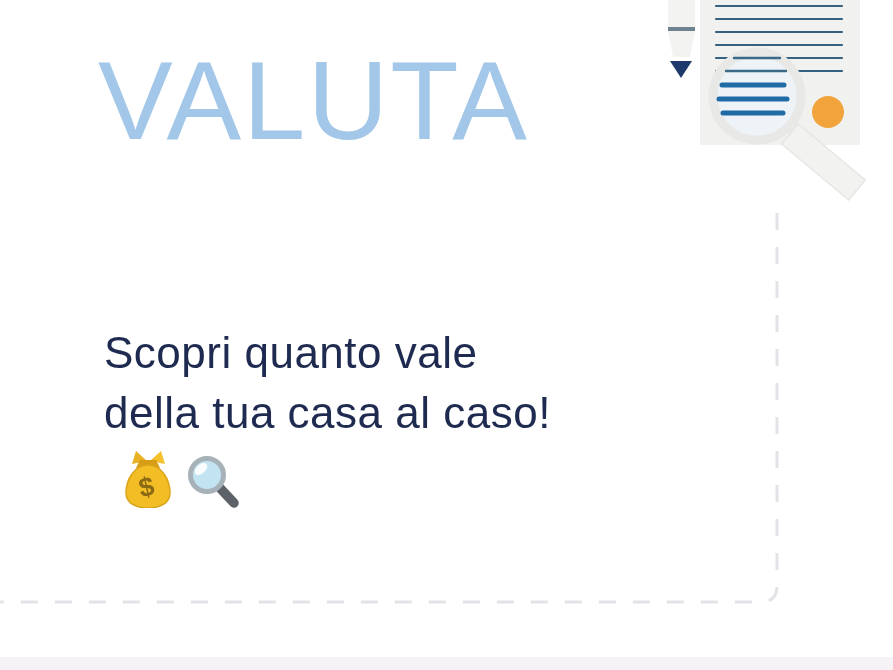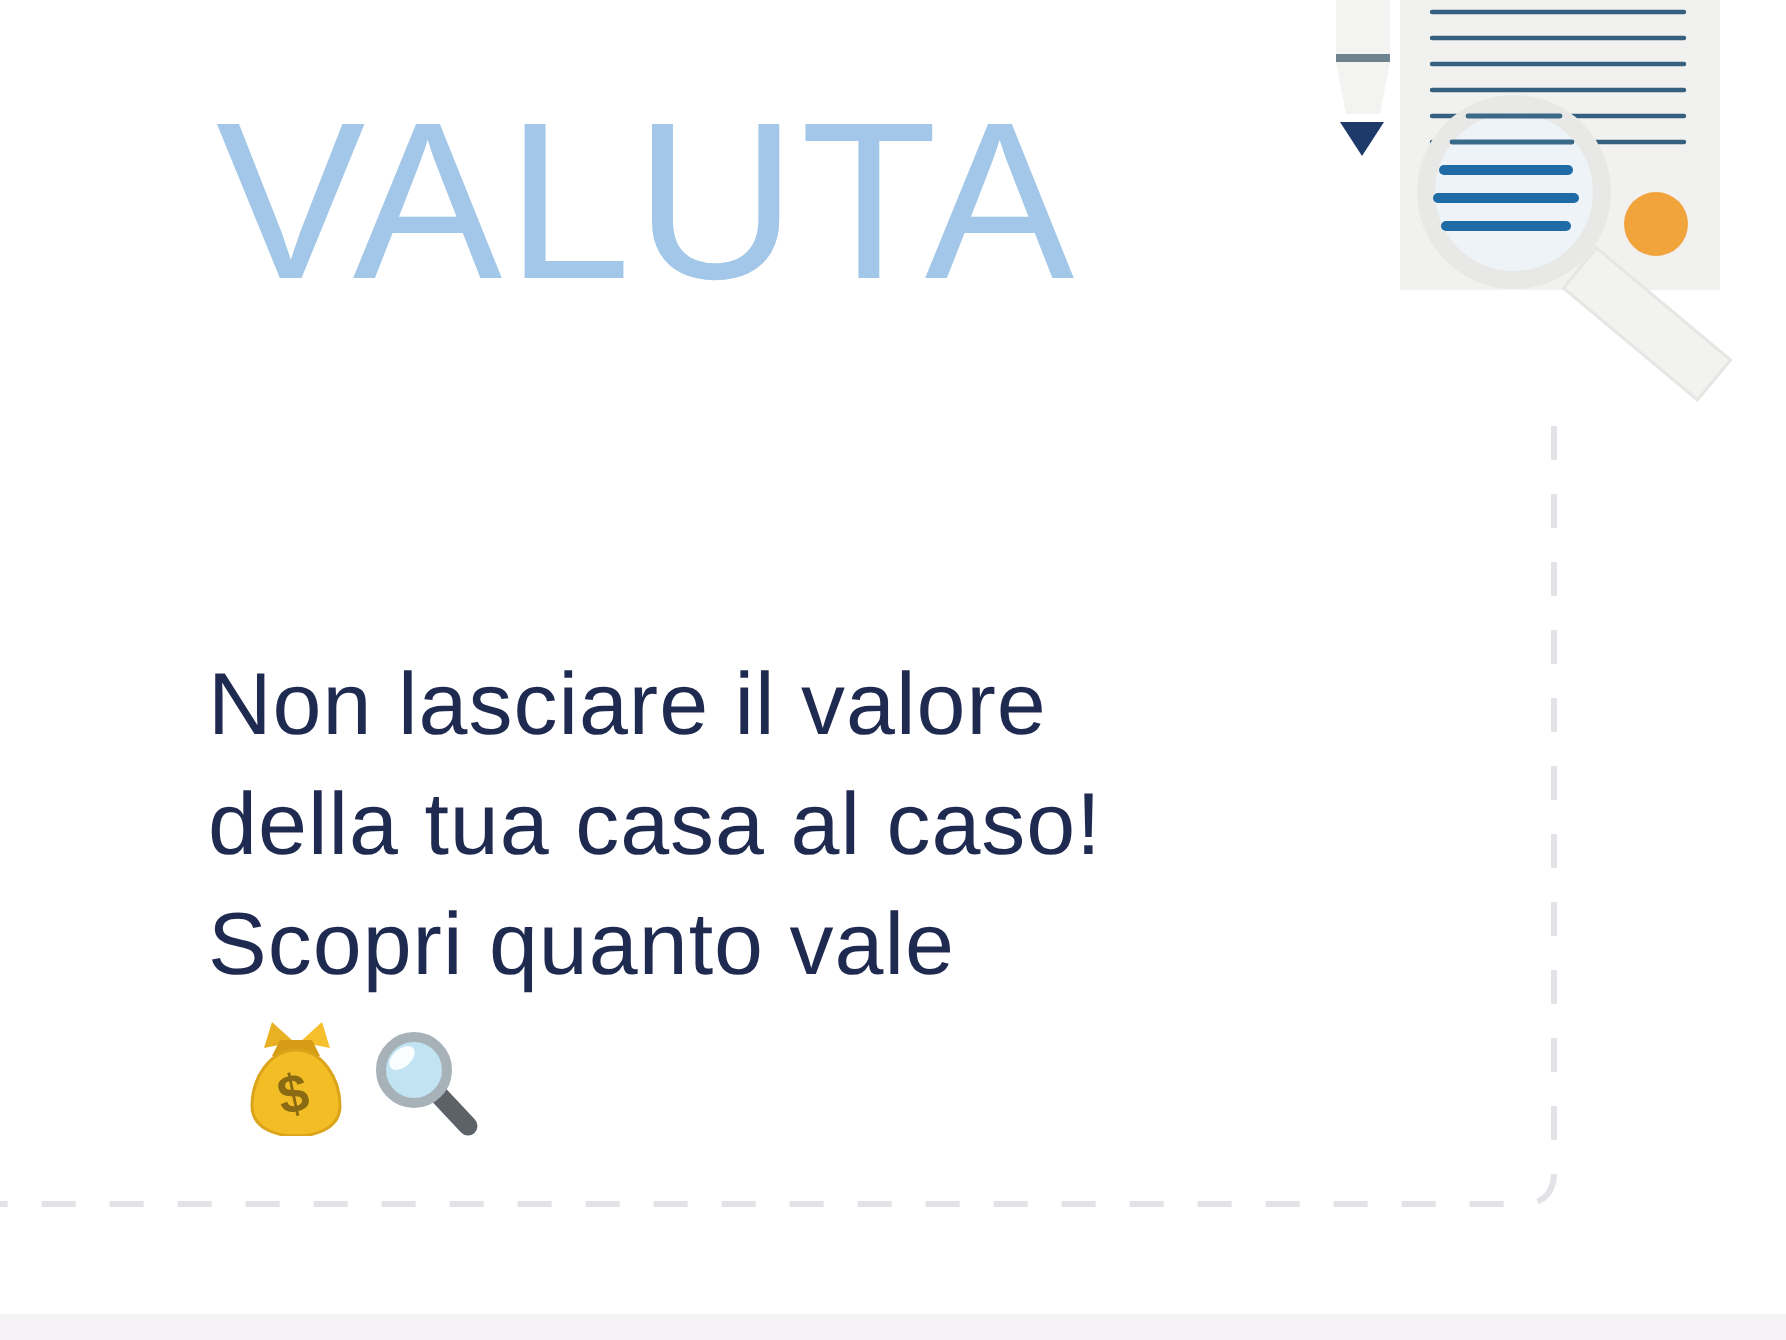--- a/index.html
+++ b/index.html
@@ -23,21 +23,21 @@
     overflow:hidden;
   }
   .illustration-svg, .dash-svg{
     position:absolute;left:0;top:0;width:893px;height:670px;
     pointer-events:none;
   }
   .doc-line-stroke{stroke:var(--doc-line);stroke-width:2.2;stroke-linecap:round;}
   .lens-thin-stroke{stroke:#3a6a88;stroke-width:2.4;stroke-linecap:round;}
   .lens-bold-stroke{stroke:var(--lens-line);stroke-width:5;stroke-linecap:round;}
   .title{
-    position:absolute;left:108px;top:45px;
+    position:absolute;left:98px;top:45px;
     font-size:112px;line-height:112px;letter-spacing:2px;
     font-weight:400;color:var(--title-blue);
     white-space:nowrap;
   }
   .subtitle{
     position:absolute;left:104px;top:323px;
     font-size:44px;line-height:60px;letter-spacing:0.5px;
     font-weight:500;color:var(--text-navy);
     white-space:nowrap;
   }
@@ -93,23 +93,22 @@
 
   <svg class="dash-svg" viewBox="0 0 893 670" aria-hidden="true">
     <path d="M777,213 L777,586 Q777,602 761,602 L0,602" fill="none" stroke="var(--dash-gray)" stroke-width="3" stroke-dasharray="17 17"></path>
   </svg>
 
   <div class="title">
     <div>VALUTA</div>
   </div>
 
   <div class="subtitle">
-    <div class="subtitle-line">Non lasciare il valore</div>
+    <div class="subtitle-line">Scopri quanto vale</div>
     <div class="subtitle-line">della tua casa al caso!</div>
-    <div class="subtitle-line">Scopri quanto vale</div>
     <div class="subtitle-line">
 
       <svg class="emoji-icon" width="56" height="58" viewBox="0 0 56 58" aria-hidden="true">
         <polygon points="16,1 27,11 12,14" fill="#e8b123"></polygon>
         <polygon points="41,1 30,11 45,14" fill="#f5c02c"></polygon>
         <polygon points="20,10 36,10 40,18 16,18" fill="#d79c15"></polygon>
         <path d="M28,15 C15,15 6,29 6,43 C6,53 16,58 28,58 C40,58 50,53 50,43 C50,29 41,15 28,15 Z" fill="#f3bd26" stroke="#dba51b" stroke-width="1.5"></path>
         <text x="27" y="46" font-size="27" font-weight="bold" fill="#8a6a12" text-anchor="middle" transform="rotate(-12 27 38)" font-family="Liberation Sans, sans-serif">$</text>
       </svg>
 

